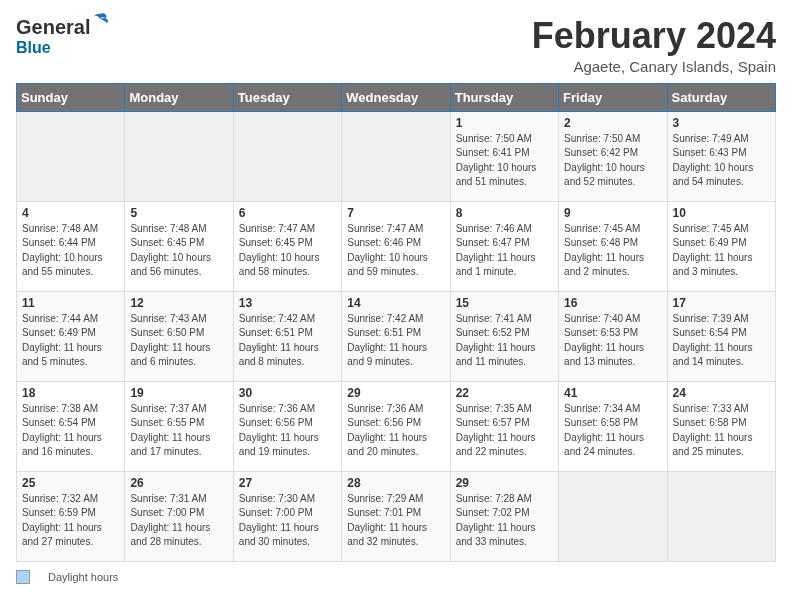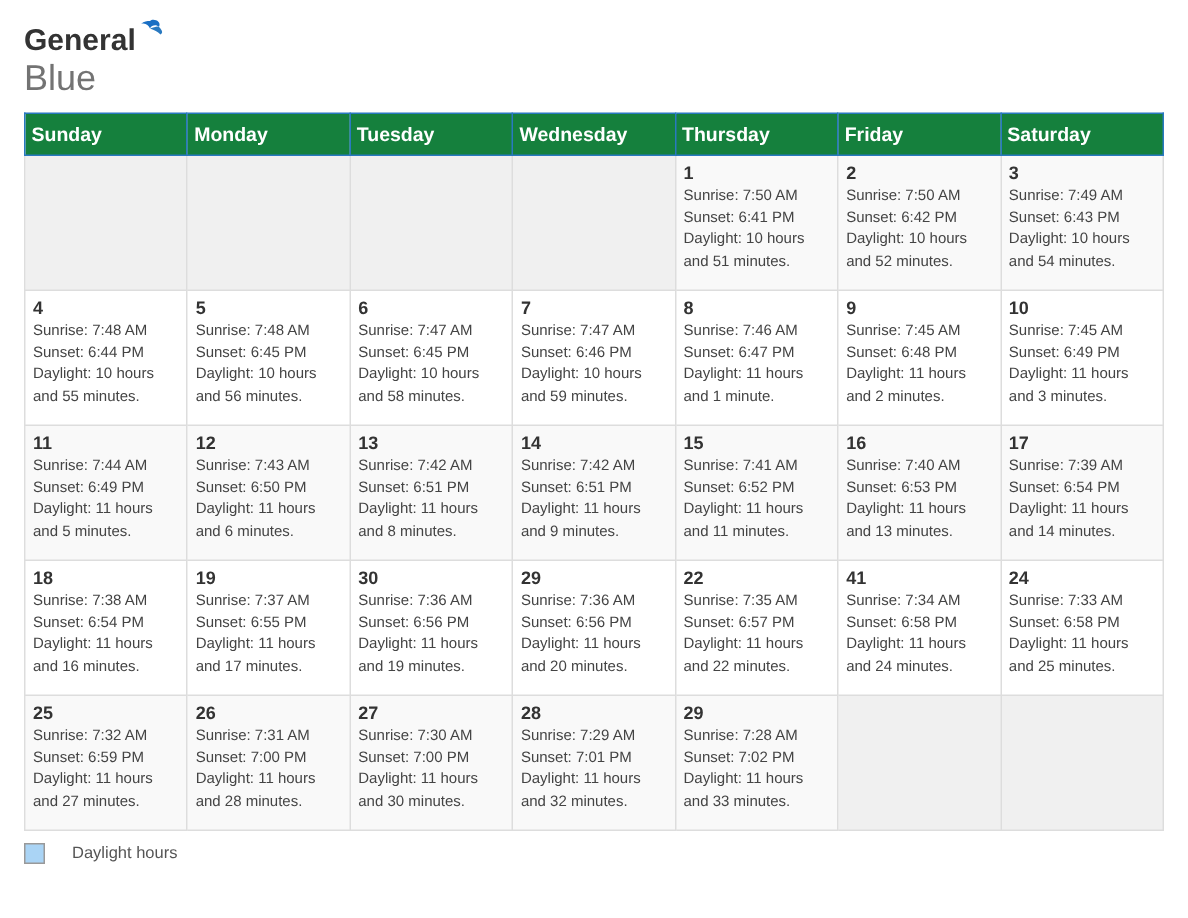--- a/index.html
+++ b/index.html
@@ -34,21 +34,21 @@
       font-size: 15px;
       color: #555;
       margin-top: 2px;
     }
     table {
       width: 100%;
       border-collapse: collapse;
       table-layout: fixed;
     }
     thead th {
-      background-color: #15803d;
+      background-color: #737373;
       color: #fff;
       font-size: 13px;
       font-weight: bold;
       padding: 6px 4px;
       text-align: left;
       border: 1px solid #2979c0;
     }
     tbody td {
       border: 1px solid #ddd;
       vertical-align: top;
@@ -93,21 +93,21 @@
       height: 14px;
       background: #aad4f5;
       border: 1px solid #999;
       margin-right: 6px;
       display: inline-block;
     }
     .logo-row {
       display: flex;
     }
     .logo-text-general { color: #333; font-size: 20px; font-weight: bold; }
-    .logo-text-blue { color: #737373; font-size: 24px; font-weight: normal; }
+    .logo-text-blue { color: #0369a1; font-size: 16px; font-weight: bold; }
     .logo-bird {
       display: inline-block;
       width: 20px;
       height: 20px;
       position: relative;
       top: -4px;
     }
   </style>
 </head>
 <body>
@@ -117,20 +117,22 @@
     <div class="logo-row">
       <span class="logo-text-general">General</span>
       <svg class="logo-bird" viewBox="0 0 20 20">
         <path d="M10 2 C12 0, 18 2, 16 6 C14 4, 11 5, 10 7 C9 5, 7 3, 4 4 C6 2, 8 2, 10 2Z" fill="#1a6fc4"></path>
         <path d="M16 6 C18 8, 19 10, 17 11 C15 9, 13 8, 10 7 C13 6, 15 5, 16 6Z" fill="#2979c0"></path>
       </svg>
     </div>
     <span class="logo-text-blue">Blue</span>
   </div>
   <div class="title-area">
+    <div class="month-title">February 2024</div>
+    <div class="location">Agaete, Canary Islands, Spain</div>
   </div>
 </div>
 
 <table>
   <thead>
     <tr>
     <th>Sunday</th>
         <th>Monday</th>
         <th>Tuesday</th>
         <th>Wednesday</th>

